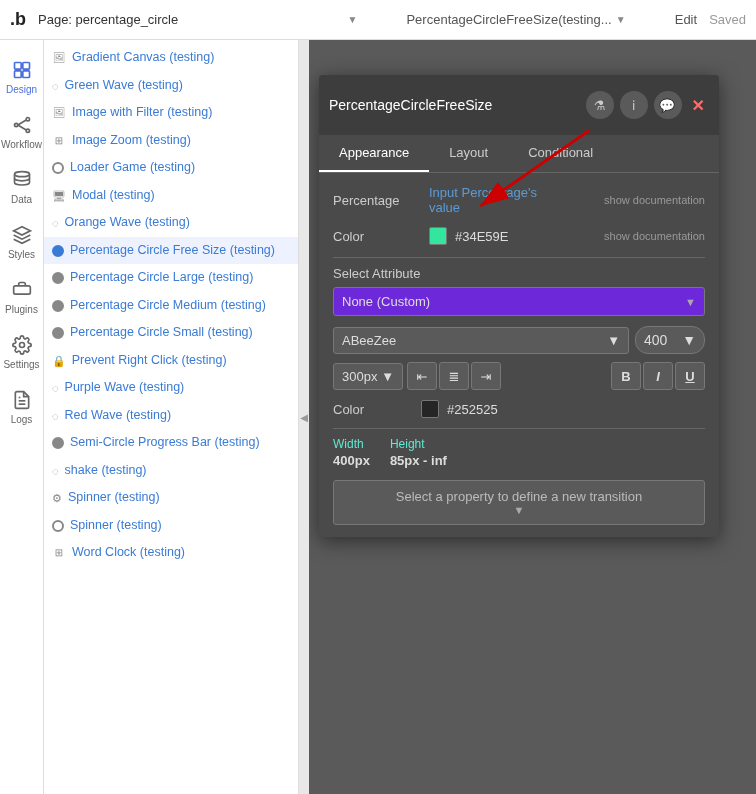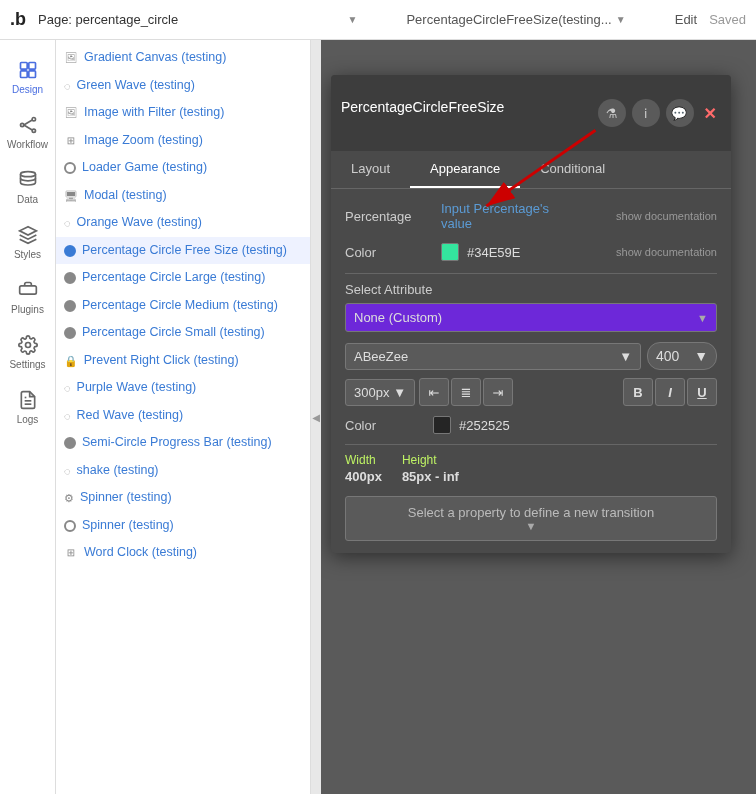--- a/index.html
+++ b/index.html
@@ -16,21 +16,21 @@
     .top-bar-right { display: flex; gap: 12px; align-items: center; font-size: 13px; color: #555; }
     .top-bar-right .edit-label { color: #555; }
     .top-bar-right .saved-label { color: #999; }
     .dropdown-arrow { font-size: 10px; color: #888; }
 
     
     .main-layout { display: flex; height: calc(794px - 40px); }
 
     
     .sidebar-icons {
-      width: 56px; background: #fff; border-right: 1px solid #ddd;
+      width: 44px; background: #fff; border-right: 1px solid #ddd;
       display: flex; flex-direction: column; align-items: center; padding-top: 10px; gap: 0;
     }
     .sidebar-icon-item {
       display: flex; flex-direction: column; align-items: center; justify-content: center;
       width: 60px; padding: 10px 0; cursor: pointer; color: #666; font-size: 10px; gap: 4px;
     }
     .sidebar-icon-item.active { color: #4a6ee0; }
     .sidebar-icon-item svg { width: 20px; height: 20px; }
 
     
@@ -65,21 +65,21 @@
     .right-panel {
       flex: 1; background: #5a5a5a; position: relative; overflow: hidden;
     }
 
     
     .modal {
       position: absolute; top: 35px; left: 10px; width: 400px; background: #4a4a4a;
       border-radius: 4px; box-shadow: 0 4px 20px rgba(0,0,0,0.5); z-index: 10;
     }
     .modal-header {
-      display: flex; background: #3d3d3d; padding: 24px 10px;
+      display: flex; align-items: center; background: #3d3d3d; padding: 16px 10px;
       border-radius: 4px 4px 0 0; gap: 8px;
     }
     .modal-title { color: #fff; font-size: 14px; font-weight: 500; flex: 1; white-space: nowrap; overflow: hidden; text-overflow: ellipsis; }
     .modal-header-icons { display: flex; gap: 6px; align-items: center; }
     .modal-icon-btn {
       width: 28px; height: 28px; border-radius: 50%; background: #5a5a5a; border: none;
       cursor: pointer; display: flex; align-items: center; justify-content: center; color: #ccc; font-size: 13px;
     }
     .modal-icon-btn.test-btn { background: #5a5a5a; }
     .modal-close { color: #ff6b6b; font-size: 16px; font-weight: bold; cursor: pointer; padding: 2px 4px; }
@@ -143,21 +143,21 @@
     .style-btn {
       width: 30px; height: 28px; background: #5a5a5a; border: 1px solid #777; border-radius: 3px;
       color: #ddd; cursor: pointer; display: flex; align-items: center; justify-content: center; font-size: 13px; font-weight: bold;
     }
 
     .color-row { display: flex; align-items: center; margin-bottom: 10px; gap: 8px; }
     .color-row .prop-label { }
 
     .dim-row { display: flex; gap: 20px; margin-bottom: 12px; }
     .dim-item { display: flex; flex-direction: column; gap: 2px; }
-    .dim-key { color: #bef264; font-size: 12px; }
+    .dim-key { color: #5eead4; font-size: 12px; }
     .dim-val { color: #ddd; font-size: 13px; font-weight: bold; }
 
     .transition-select {
       display: flex; align-items: center; background: #5a5a5a; border: 1px solid #777;
       border-radius: 3px; padding: 8px 10px; cursor: pointer; flex-direction: column;
     }
     .transition-select-val { color: #bbb; font-size: 13px; flex: 1; }
 
     
     .arrow-overlay {
@@ -350,22 +350,22 @@
             <span>ℹ</span>
           </button>
           <button class="modal-icon-btn">
             <span>💬</span>
           </button>
           <span class="modal-close">✕</span>
         </div>
       </div>
 
       <div class="modal-tabs">
+        <div class="modal-tab active">Appearance</div>
         <div class="modal-tab">Layout</div>
-        <div class="modal-tab active">Appearance</div>
         <div class="modal-tab">Conditional</div>
       </div>
 
       <div class="modal-content">
 
         <div class="prop-row">
           <span class="prop-label">Percentage</span>
           <span class="prop-value">Input Percentage's value</span>
           <span class="prop-doc">show documentation</span>
         </div>

